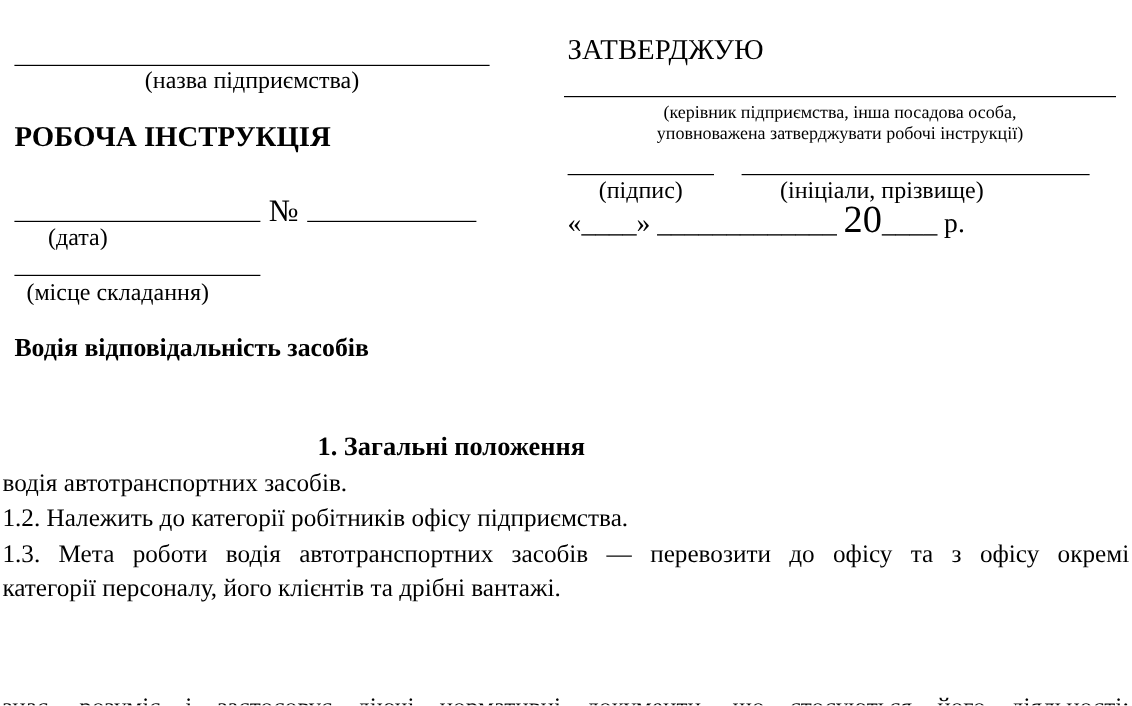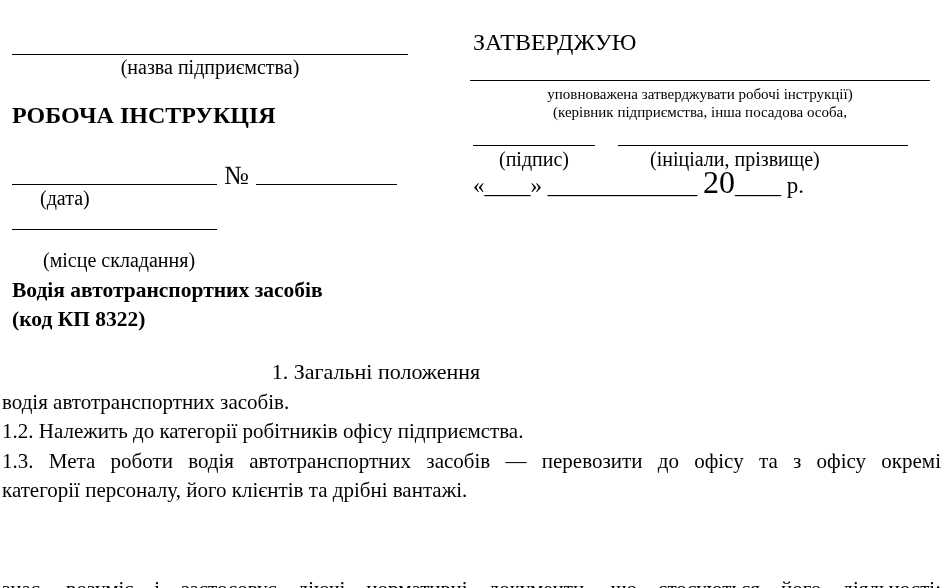--- a/index.html
+++ b/index.html
@@ -18,36 +18,36 @@
 
   
   #name-rule      { left: 12px;  top: 54px;  width: 396px; }
   #name-caption   { left: 12px;  top: 58px;  width: 396px; }
   #doc-title      { position: absolute; left: 12px; top: 102px; font-size: 24px; font-weight: bold; white-space: nowrap; }
   #daterow-rule1  { left: 12px;  top: 184px; width: 205px; }
   #num-sign       { position: absolute; left: 224px; top: 161px; font-size: 26px; line-height: 30px; }
   #daterow-rule2  { left: 256px; top: 184px; width: 141px; }
   #date-caption   { left: 40px;  top: 189px; }
   #place-rule     { left: 12px;  top: 229px; width: 205px; }
-  #place-caption  { left: 22px;  top: 251px; margin-left: 21px; }
+  #place-caption  { left: 22px;  top: 235px; }
 
   
   #approve-title    { position: absolute; left: 473px; top: 29px; font-size: 24px; white-space: nowrap; }
   #approve-rule     { left: 470px; top: 80px;  width: 460px; }
   #approver-caption { position: absolute; left: 470px; top: 85px; width: 460px; font-size: 15px; line-height: 18px; text-align: center; }
   #sig-rule-short   { left: 473px; top: 145px; width: 122px; }
   #sig-rule-long    { left: 618px; top: 145px; width: 290px; }
   #sig-caption      { left: 473px; top: 150px; width: 122px; }
   #initials-caption { left: 650px; top: 150px; }
   #approve-date-line{ position: absolute; left: 473px; top: 165px; font-size: 23px; line-height: 34px; white-space: nowrap; }
   #approve-date-line .year { font-size: 32px; }
 
   
   #subject         { position: absolute; left: 12px; top: 276px; font-size: 21.5px; font-weight: bold; line-height: 29.4px; white-space: nowrap; }
-  #section-heading { position: absolute; left: 0; top: 357px; width: 752px; text-align: center; font-size: 22px; font-weight: normal; line-height: 29.4px; }
+  #section-heading { position: absolute; left: 0; top: 357px; width: 752px; text-align: center; font-size: 22px; font-weight: bold; line-height: 29.4px; }
   #body-lines      { position: absolute; left: 2px; top: 388px; width: 939px; font-size: 21px; line-height: 29.4px; }
   .jline { text-align: justify; text-align-last: justify; }
   .nline { text-align: left; white-space: nowrap; }
   #lead-line    { position: absolute; left: 2px; top: 552px; font-size: 21px; line-height: 29.4px; white-space: nowrap; }
   #clipped-line { position: absolute; left: 2px; top: 575px; width: 939px; font-size: 21px; line-height: 29.4px; }
 </style>
 </head>
 <body>
 
 <div class="page">
@@ -60,32 +60,31 @@
   <span id="num-sign">№</span>
   <div class="hrule" id="daterow-rule2"></div>
   <div class="cap" id="date-caption">(дата)</div>
 
   <div class="hrule" id="place-rule"></div>
   <div class="cap" id="place-caption">(місце складання)</div>
 
   <div id="approve-title">ЗАТВЕРДЖУЮ</div>
   <div class="hrule" id="approve-rule"></div>
   <div id="approver-caption">
+    <div>(керівник підприємства, інша посадова особа,</div>
     <div>уповноважена затверджувати робочі інструкції)</div>
-    <div>(керівник підприємства, інша посадова особа,</div>
   </div>
   <div class="hrule" id="sig-rule-short"></div>
   <div class="hrule" id="sig-rule-long"></div>
   <div class="cap center" id="sig-caption">(підпис)</div>
   <div class="cap" id="initials-caption">(ініціали, прізвище)</div>
   <div id="approve-date-line"><span>«____»</span> <span>_____________</span> <span class="year">20</span><span>____</span> <span>р.</span></div>
 
   <div id="subject">
-    <div>Водія автотранспортних засобів</div>
-    <div>(код КП 8322)</div>
+    <div>Водія відповідальність засобів</div>
   </div>
 
   <div id="section-heading">1. Загальні положення</div>
 
   <div id="body-lines">
     <div class="nline">водія автотранспортних засобів.</div>
     <div class="nline">1.2. Належить до категорії робітників офісу підприємства.</div>
     <div class="jline">1.3. Мета роботи водія автотранспортних засобів — перевозити до офісу та з офісу окремі</div>
     <div class="nline">категорії персоналу, його клієнтів та дрібні вантажі.</div>
   </div>

